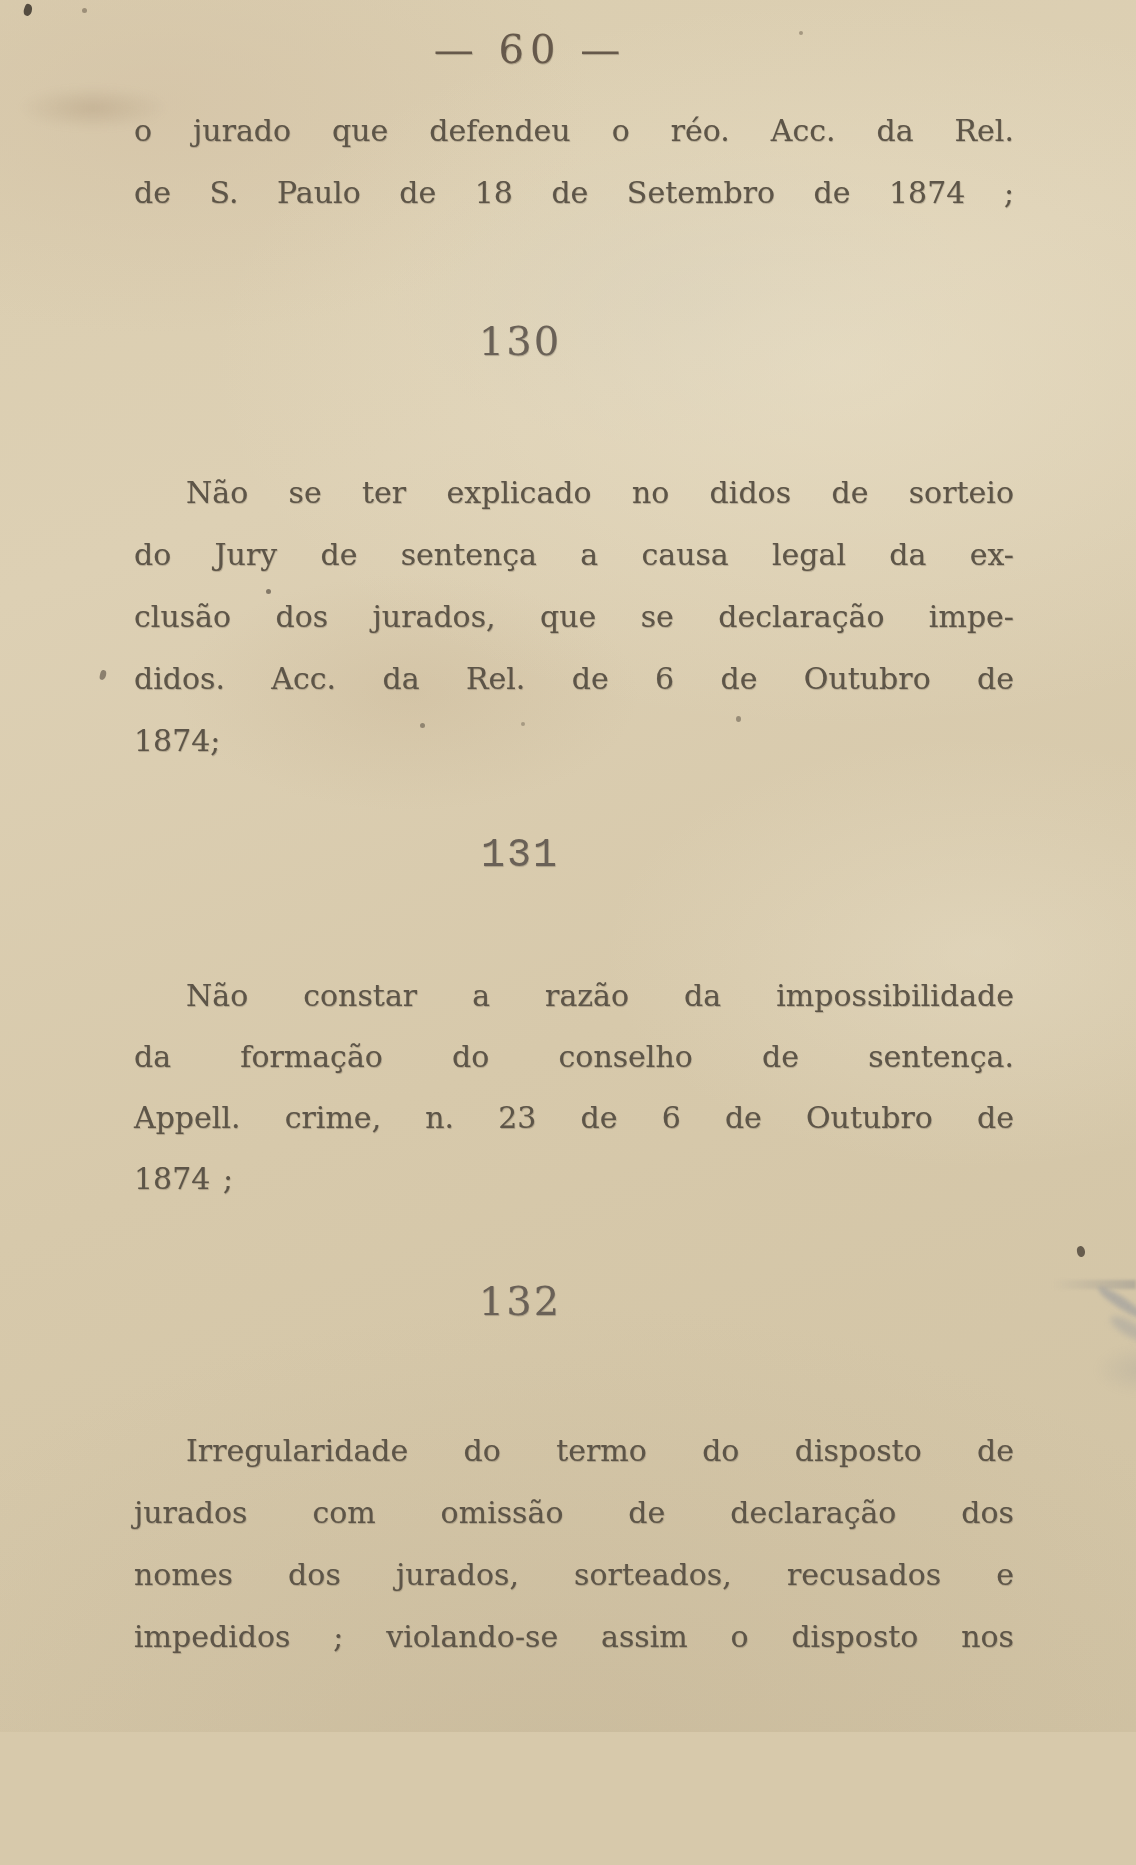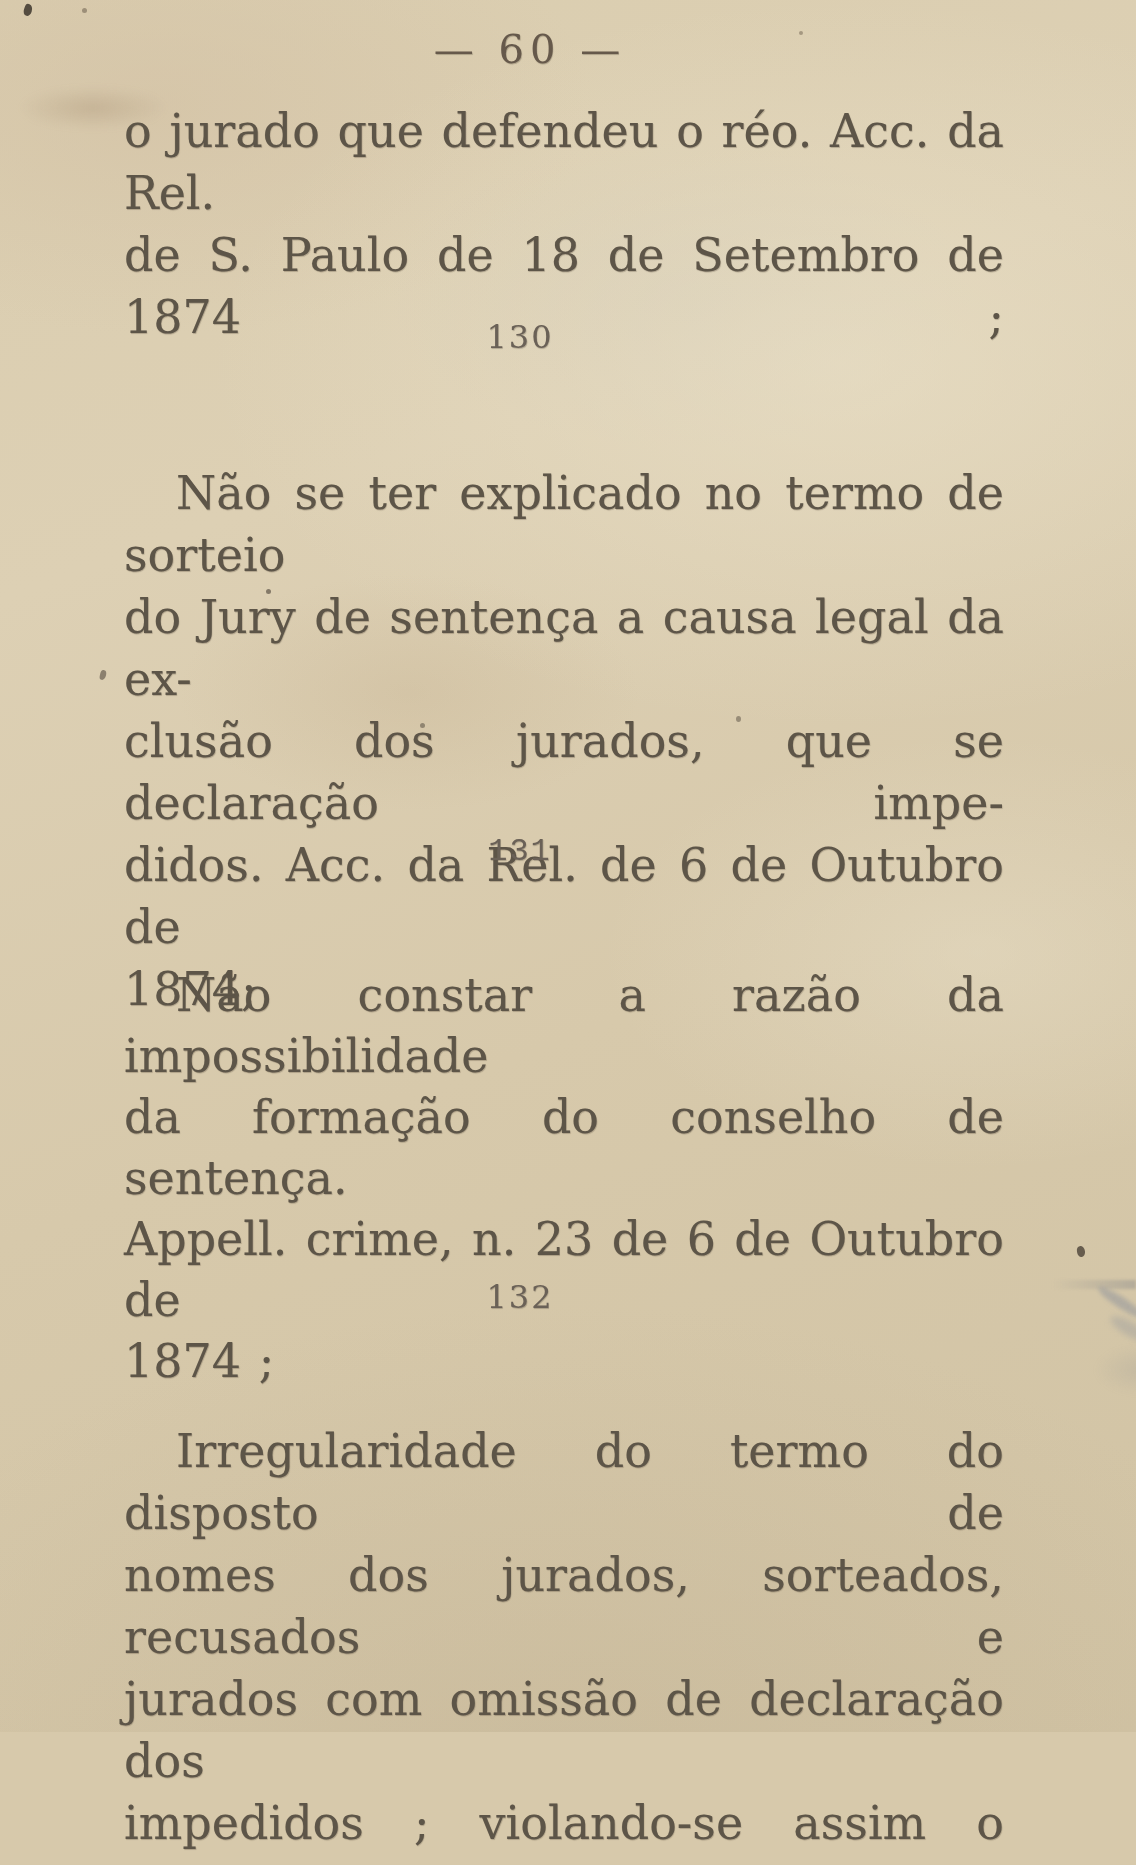--- a/index.html
+++ b/index.html
@@ -37,23 +37,23 @@
     text-align: center;
     transform: translateX(-45px);
     font-size: 40px;
     letter-spacing: 6px;
     color: #66594b;
     text-shadow: 0.6px 0.6px 0.7px rgba(92,82,66,0.35);
   }
 
   .para {
     position: absolute;
-    left: 124px;
+    left: 134px;
     width: 880px;
-    font-size: 46px;
+    font-size: 30px;
     line-height: 62px;
     word-spacing: 3px;
     text-shadow: 0.6px 0.6px 0.7px rgba(92,82,66,0.32), -0.3px -0.3px 0.5px rgba(92,82,66,0.18);
   }
 
   .line {
     display: block;
     text-align: justify;
     text-align-last: justify;
   }
@@ -64,21 +64,21 @@
   .para-130   { top: 462px; }
   .para-131   { top: 965px; line-height: 61px; }
   .para-132   { top: 1420px; }
 
   .sec-heading {
     position: absolute;
     left: 135px;
     width: 880px;
     text-align: center;
     transform: translateX(-55px);
-    font-size: 32px;
+    font-size: 40px;
     letter-spacing: 2px;
     color: #6a6157;
     text-shadow: 0.6px 0.6px 0.8px rgba(95,86,72,0.35);
   }
   .h-130 { top: 318px; }
   .h-131 { top: 833px; font-family: Liberation Mono, monospace; }
   .h-132 { top: 1278px; }
 
   
 
@@ -155,42 +155,42 @@
   <div class="pageno">— 60 —</div>
 
   <div class="para para-intro">
     <span class="line">o jurado que defendeu o réo. Acc. da Rel.</span>
     <span class="line">de S. Paulo de 18 de Setembro de 1874 ;</span>
   </div>
 
   <div class="sec-heading h-130">130</div>
 
   <div class="para para-130">
-    <span class="line indent">Não se ter explicado no termo de sorteio</span>
+    <span class="line indent">Não se ter explicado no didos de sorteio</span>
     <span class="line">do Jury de sentença a causa legal da ex-</span>
     <span class="line">clusão dos jurados, que se declaração impe-</span>
     <span class="line">didos. Acc. da Rel. de 6 de Outubro de</span>
     <span class="line short">1874;</span>
   </div>
 
   <div class="sec-heading h-131">131</div>
 
   <div class="para para-131">
     <span class="line indent">Não constar a razão da impossibilidade</span>
     <span class="line">da formação do conselho de sentença.</span>
     <span class="line">Appell. crime, n. 23 de 6 de Outubro de</span>
     <span class="line short">1874 ;</span>
   </div>
 
   <div class="sec-heading h-132">132</div>
 
   <div class="para para-132">
     <span class="line indent">Irregularidade do termo do disposto de</span>
+    <span class="line">jurados com omissão de declaração dos</span>
     <span class="line">nomes dos jurados, sorteados, recusados e</span>
-    <span class="line">jurados com omissão de declaração dos</span>
     <span class="line">impedidos ; violando-se assim o disposto nos</span>
   </div>
 
   <div class="artifact speck-corner"></div>
   <div class="artifact speck-top2"></div>
   <div class="artifact smudge-topleft"></div>
   <div class="artifact speck-topright"></div>
   <div class="artifact speck-margin"></div>
   <div class="artifact dot-clusao"></div>
   <div class="artifact dot-mid1"></div>

